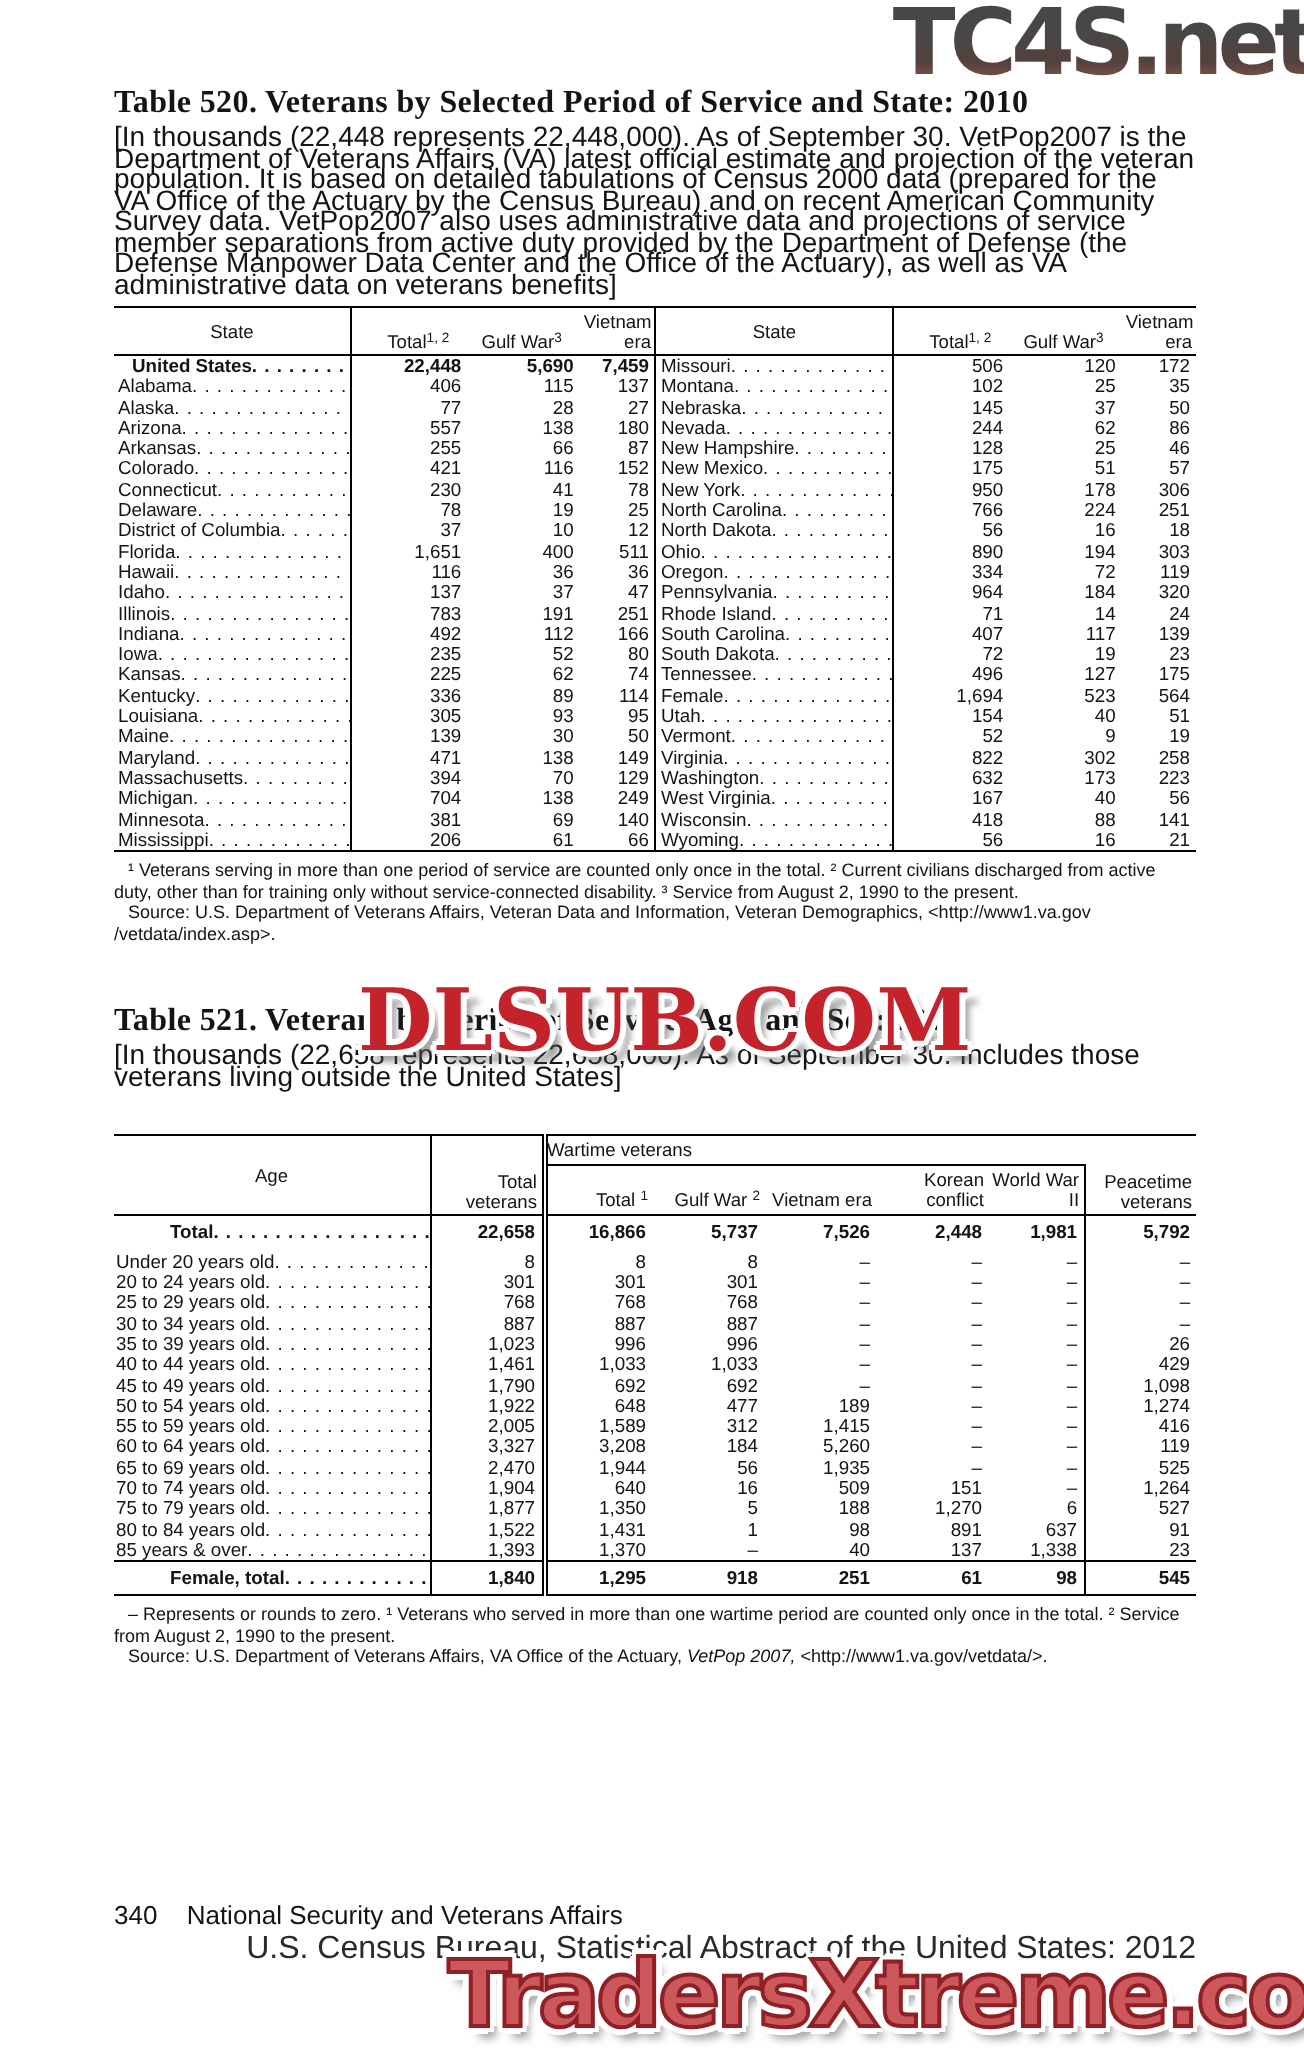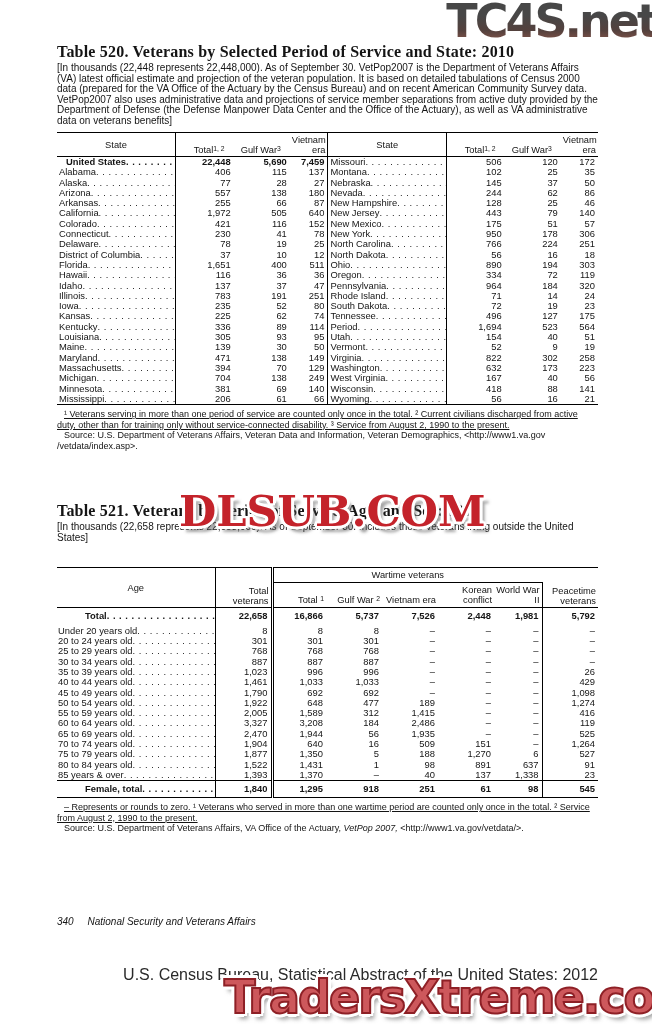--- a/index.html
+++ b/index.html
@@ -21,21 +21,21 @@
           -webkit-text-stroke:2px #8e2026;
           text-shadow:-4px 0 0 #fff,4px 0 0 #fff,0 -4px 0 #fff,0 4px 0 #fff,
                       -3px -3px 0 #fff,3px -3px 0 #fff,-3px 3px 0 #fff,3px 3px 0 #fff,
                       4px 6px 4px rgba(100,100,100,.6);}
 
   
   .b520{position:absolute;left:57px;top:43px;width:541px;}
   .b521{position:absolute;left:57px;top:502px;width:541px;}
   .tbl-title{font-family:"Liberation Serif",serif;font-weight:bold;font-size:16px;
              line-height:17px;margin:0 0 3px 0;letter-spacing:.2px;}
-  .tbl-note{font-size:10px;line-height:10.5px;margin:0 0 6px 0;}
+  .tbl-note{font-size:14px;line-height:10.5px;margin:0 0 6px 0;}
 
   
   table{border-collapse:collapse;width:100%;table-layout:fixed;}
   th{font-weight:normal;font-size:9.3px;line-height:10px;padding:2px 2px 1px 2px;}
   td{font-size:9.4px;line-height:10.3px;padding:0;}
   .num{text-align:right;padding-right:3px;white-space:nowrap;overflow:hidden;}
   .b{font-weight:bold;margin-top:32px;}
   .lblwrap{display:flex;overflow:hidden;}
   .txt{white-space:nowrap;}
   .dots{flex:1;white-space:nowrap;overflow:hidden;color:#141414;}
@@ -50,38 +50,38 @@
   .t520 td:nth-child(1),.t520 th:nth-child(1){border-right:1px solid #000;}
   .t520 td:nth-child(5),.t520 th:nth-child(5){border-left:1px solid #000;border-right:1px solid #000;}
   .t520 .lblcell{padding-left:2px;}
   .t520 .ind .txt{padding-left:7px;}
 
   
   .t521{border-top:1px solid #000;border-bottom:1.5px solid #000;}
   .t521 thead tr.sub th{border-bottom:1.5px solid #000;vertical-align:bottom;text-align:right;padding-bottom:2px;}
   .t521 th.hage{vertical-align:middle;text-align:center;border-bottom:1.5px solid #000;}
   .t521 th.htotvet{vertical-align:bottom;text-align:right;border-bottom:1.5px solid #000;}
-  .t521 th.hwartime{text-align:center;border-bottom:1px solid #000;padding:2px 0 2px 0;}
+  .t521 th.hwartime{text-align:left;border-bottom:1px solid #000;padding:2px 0 2px 0;}
   .t521 th.hpeace{vertical-align:bottom;text-align:right;border-bottom:1.5px solid #000;}
   .t521 td:nth-child(1),.t521 th.hage{border-right:1px solid #000;}
   .t521 td:nth-child(2),.t521 th.htotvet{border-right:3px double #000;}
   .t521 td:nth-child(7),.t521 th.hww2{border-right:1px solid #000;}
   .t521 th.hpeace{border-left:0;}
   .t521 .lblcell{padding-left:1px;}
   .t521 .ind .txt{padding-left:27px;}
   .t521 tr.trow td{padding-top:2.5px;padding-bottom:2.5px;}
   .t521 tr.first-age td{padding-top:2.5px;}
   .t521 tr.frow td{border-top:1px solid #000;padding-top:2.5px;padding-bottom:3px;}
 
   
   .fn,.src{font-size:9px;line-height:10.6px;margin:0;text-indent:7px;}
-  .fn{margin-top:4px;text-decoration:underline;}
+  .fn{margin-top:4px;}
 
   
-  .footer{position:absolute;left:57px;top:916px;font-size:10px;font-style:italic;}
+  .footer{position:absolute;left:57px;top:950px;font-size:13px;}
   .footer .pgnum{margin-right:11px;}
   .credit{position:absolute;right:54px;top:966px;font-size:16px;color:#2a2a2a;}
 </style>
 </head>
 <body>
 
 <div class="page">
 
   <div class="wm-top">TC4S.net</div>
 
@@ -209,40 +209,20 @@
                 <span class="dots"></span>
               </div>
             </td>
             <td class="num">128</td>
             <td class="num">25</td>
             <td class="num">46</td>
           </tr>
           <tr>
             <td class="lblcell">
               <div class="lblwrap">
-                <span class="txt">California</span>
-                <span class="dots"></span>
-              </div>
-            </td>
-            <td class="num">1,972</td>
-            <td class="num">505</td>
-            <td class="num">640</td>
-            <td class="lblcell">
-              <div class="lblwrap">
-                <span class="txt">New Jersey</span>
-                <span class="dots"></span>
-              </div>
-            </td>
-            <td class="num">443</td>
-            <td class="num">79</td>
-            <td class="num">140</td>
-          </tr>
-          <tr>
-            <td class="lblcell">
-              <div class="lblwrap">
                 <span class="txt">Colorado</span>
                 <span class="dots"></span>
               </div>
             </td>
             <td class="num">421</td>
             <td class="num">116</td>
             <td class="num">152</td>
             <td class="lblcell">
               <div class="lblwrap">
                 <span class="txt">New Mexico</span>
@@ -389,20 +369,40 @@
                 <span class="dots"></span>
               </div>
             </td>
             <td class="num">71</td>
             <td class="num">14</td>
             <td class="num">24</td>
           </tr>
           <tr>
             <td class="lblcell">
               <div class="lblwrap">
+                <span class="txt">Indiana</span>
+                <span class="dots"></span>
+              </div>
+            </td>
+            <td class="num">492</td>
+            <td class="num">112</td>
+            <td class="num">166</td>
+            <td class="lblcell">
+              <div class="lblwrap">
+                <span class="txt">South Carolina</span>
+                <span class="dots"></span>
+              </div>
+            </td>
+            <td class="num">407</td>
+            <td class="num">117</td>
+            <td class="num">139</td>
+          </tr>
+          <tr>
+            <td class="lblcell">
+              <div class="lblwrap">
                 <span class="txt">Iowa</span>
                 <span class="dots"></span>
               </div>
             </td>
             <td class="num">235</td>
             <td class="num">52</td>
             <td class="num">80</td>
             <td class="lblcell">
               <div class="lblwrap">
                 <span class="txt">South Dakota</span>
@@ -438,21 +438,21 @@
               <div class="lblwrap">
                 <span class="txt">Kentucky</span>
                 <span class="dots"></span>
               </div>
             </td>
             <td class="num">336</td>
             <td class="num">89</td>
             <td class="num">114</td>
             <td class="lblcell">
               <div class="lblwrap">
-                <span class="txt">Period</span>
+                <span class="txt">Female</span>
                 <span class="dots"></span>
               </div>
             </td>
             <td class="num">1,694</td>
             <td class="num">523</td>
             <td class="num">564</td>
           </tr>
           <tr>
             <td class="lblcell">
               <div class="lblwrap">
@@ -784,21 +784,21 @@
           <tr>
             <td class="lblcell">
               <div class="lblwrap">
                 <span class="txt">60 to 64 years old</span>
                 <span class="dots"></span>
               </div>
             </td>
             <td class="num">3,327</td>
             <td class="num">3,208</td>
             <td class="num">184</td>
-            <td class="num">2,486</td>
+            <td class="num">5,260</td>
             <td class="num">–</td>
             <td class="num">–</td>
             <td class="num">119</td>
           </tr>
           <tr>
             <td class="lblcell">
               <div class="lblwrap">
                 <span class="txt">65 to 69 years old</span>
                 <span class="dots"></span>
               </div>

